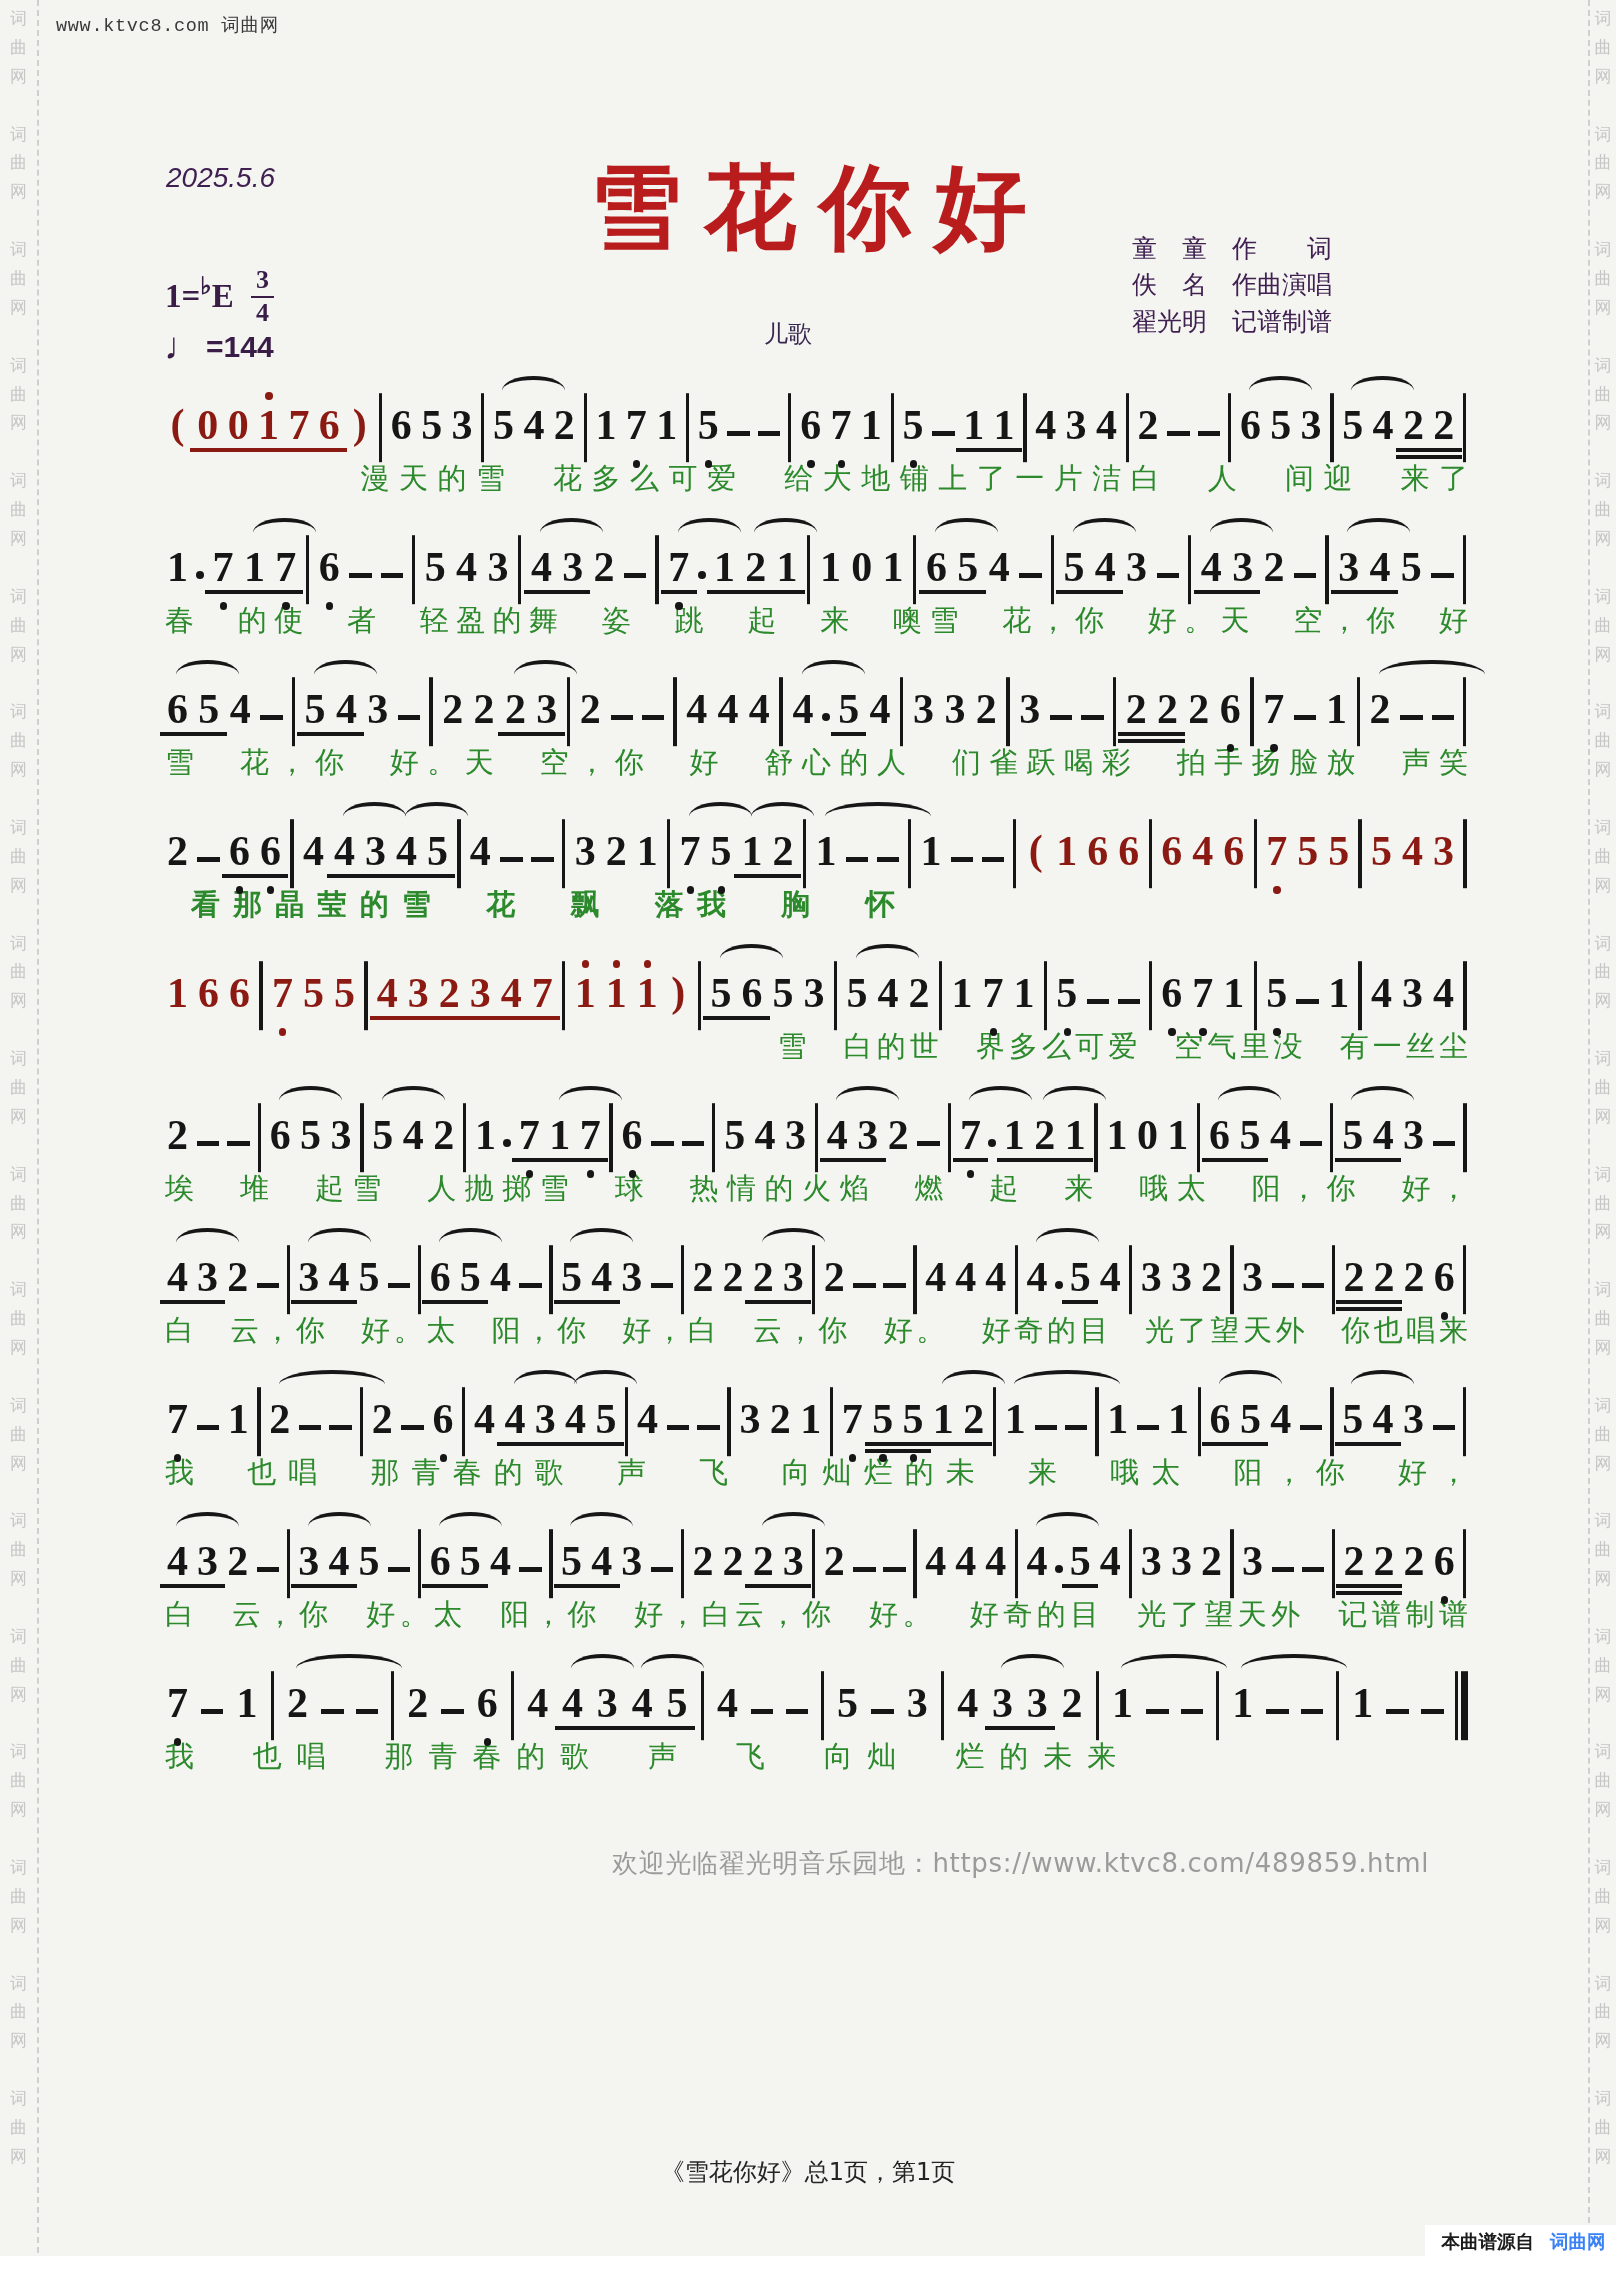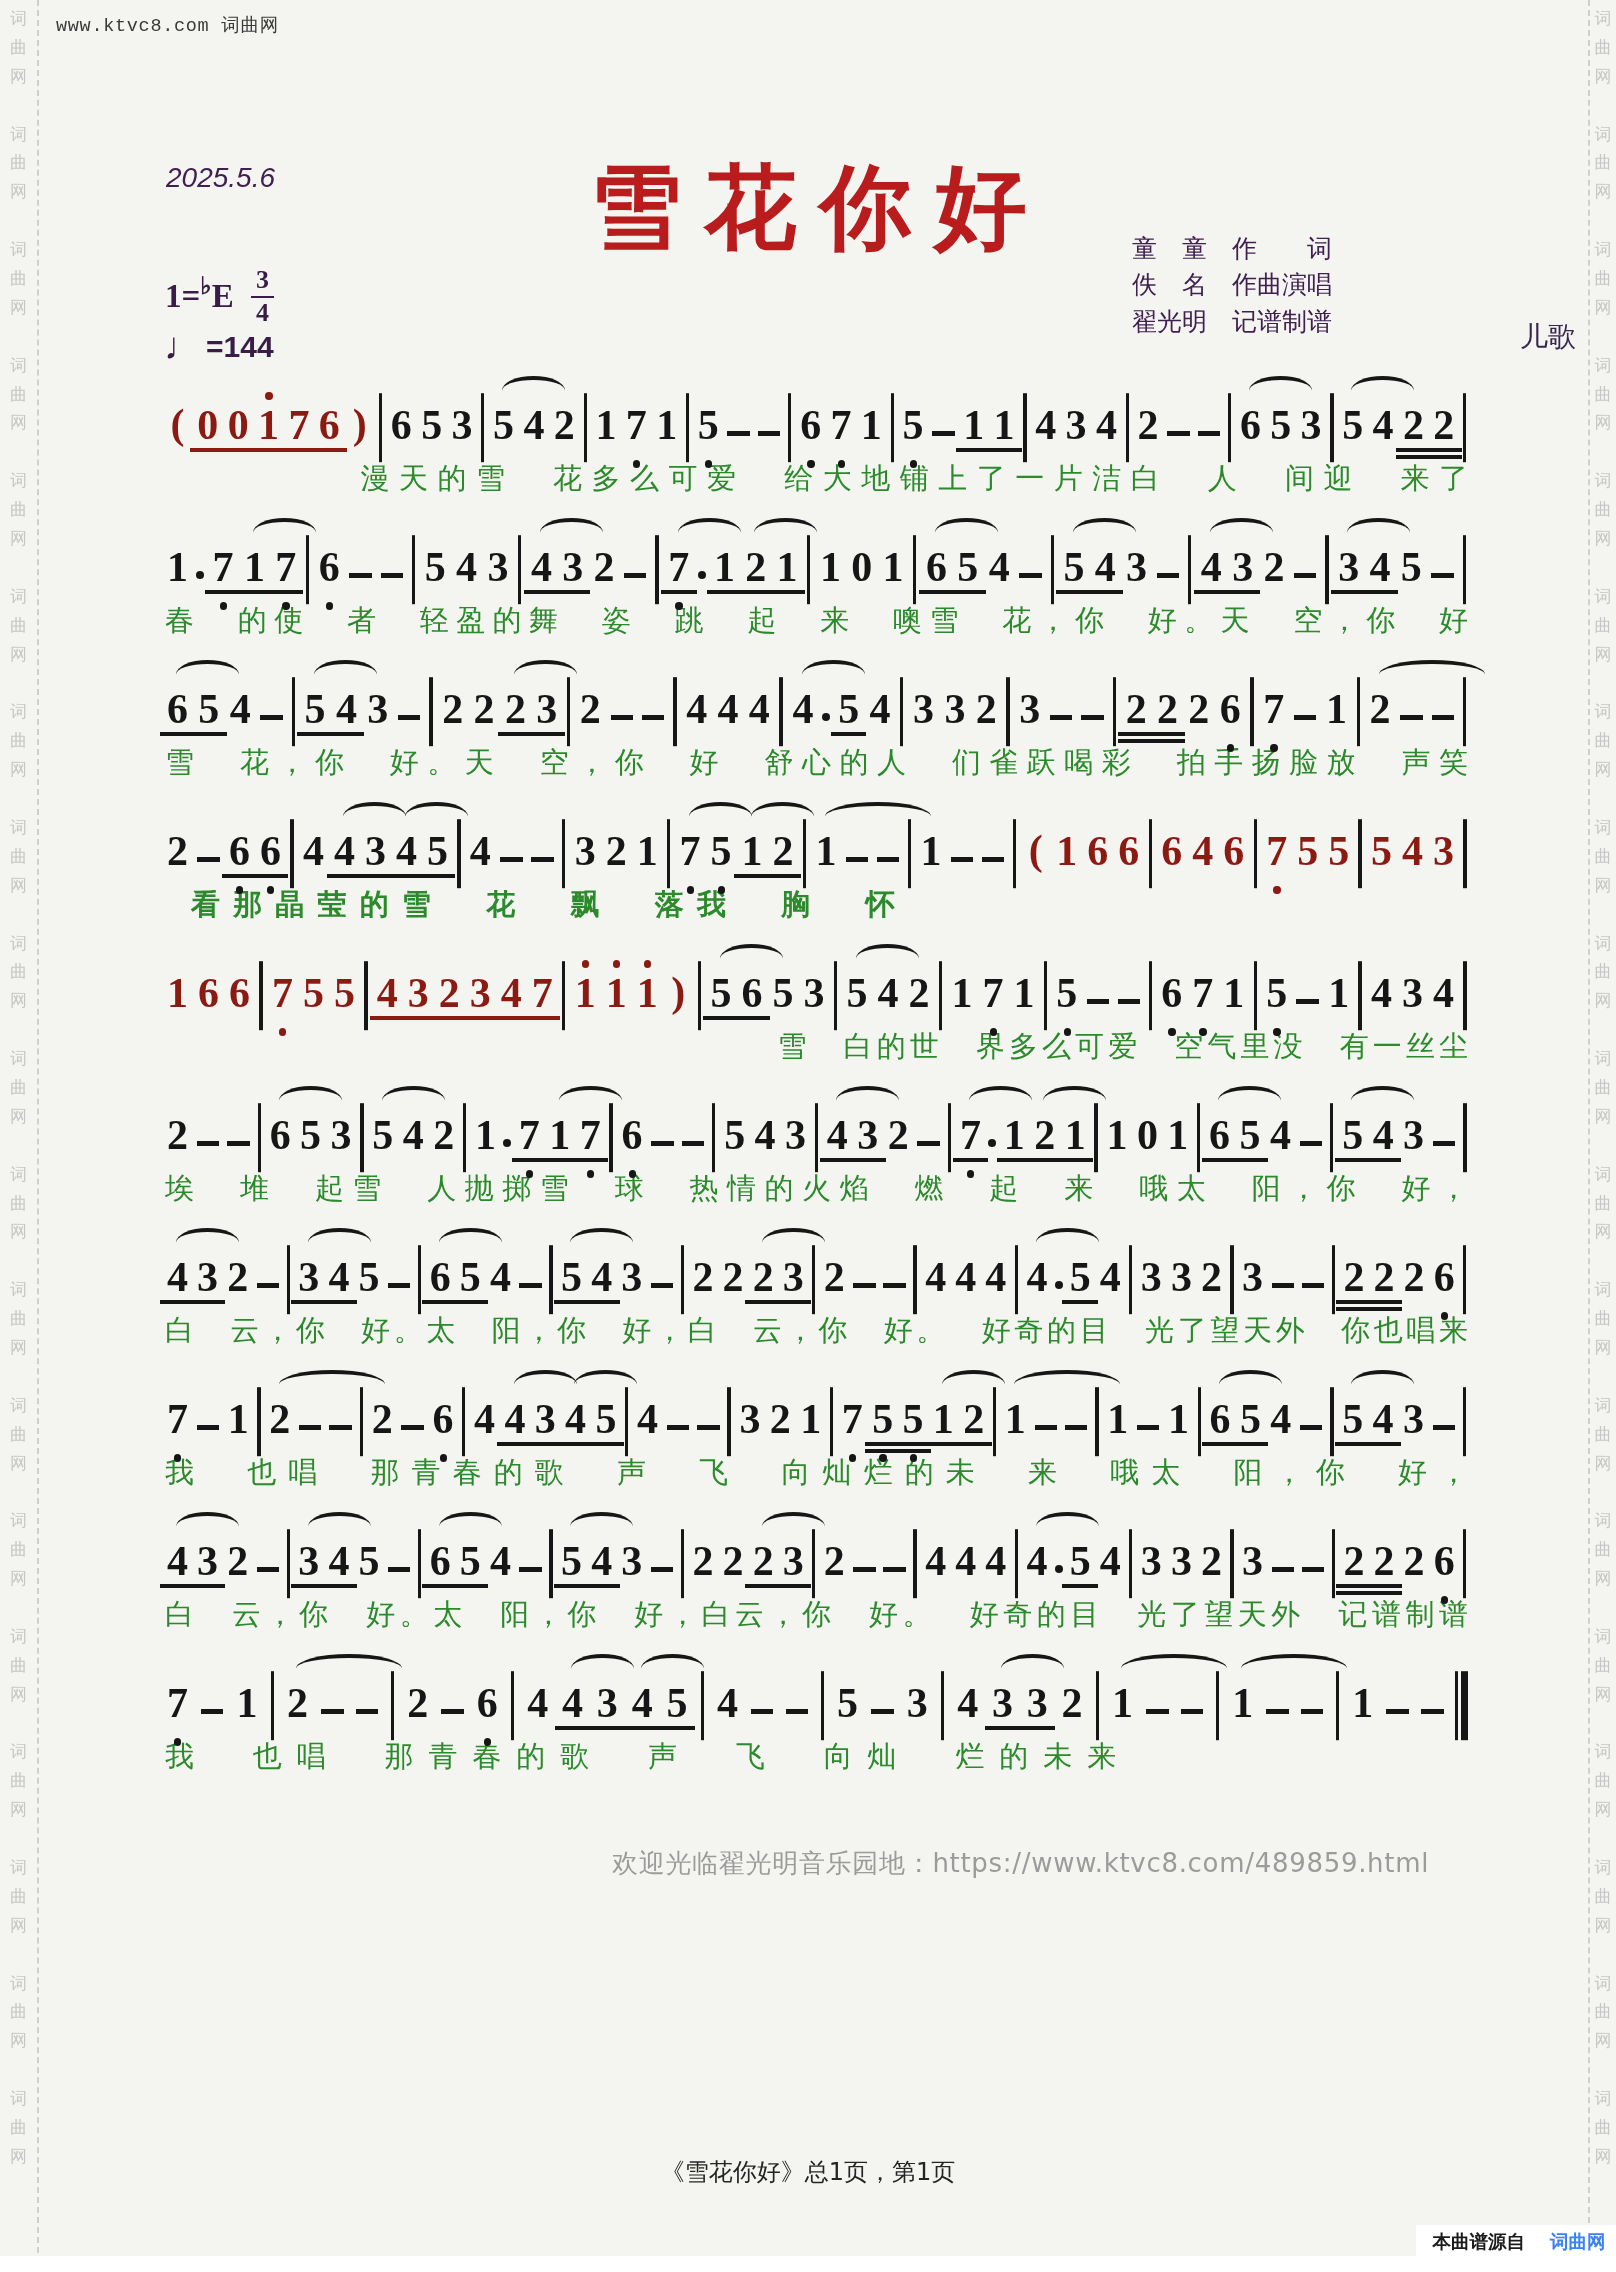--- a/index.html
+++ b/index.html
@@ -10,22 +10,22 @@
          font-size:17px;line-height:1.7;text-align:center;padding-top:4px;}
   .strip.left{left:0;width:37px;border-right:2px dashed #cfcfcf;}
   .strip.right{right:0;width:26px;border-left:2px dashed #cfcfcf;}
   .corner-mark{position:absolute;left:56px;top:12px;font-family:"Liberation Mono","DejaVu Sans",monospace;
          font-size:18.5px;color:#3a3a3a;letter-spacing:0.7px;}
   
   .date{position:absolute;left:166px;top:162px;font-style:italic;font-weight:500;
         font-size:28px;color:#3f2050;font-family:"Liberation Sans",sans-serif;}
   .title{position:absolute;left:0;right:0;top:146px;margin:0;text-align:center;
         font-family:"Liberation Serif",serif;font-weight:bold;font-size:92px;color:#b91c1c;}
-  .subtitle{position:absolute;left:0;right:40px;top:318px;text-align:right;
-        font-size:28px;color:#37264e;}
+  .subtitle{position:absolute;left:0;right:40px;top:318px;text-align:center;
+        font-size:24px;color:#37264e;}
   .credits{position:absolute;right:284px;top:231px;font-size:25px;color:#3f2050;line-height:1.45;}
   .keysig{position:absolute;left:165px;top:267px;font-family:"Liberation Serif",serif;
         font-weight:bold;font-size:33px;color:#3a1d46;display:flex;align-items:center;}
   .keysig .flat{font-size:24px;vertical-align:super;position:relative;top:-10.6px;}
   .frac{display:inline-flex;flex-direction:column;align-items:center;margin-left:17px;
         font-size:26px;line-height:1;}
   .frac b{border-bottom:2.6px solid currentColor;padding:0 5.3px 2.6px;}
   .frac i{font-style:normal;padding-top:2.6px;}
   .tempo{position:absolute;left:164px;top:325px;font-weight:bold;font-size:30px;color:#3a1d46;
         font-family:"Liberation Sans",sans-serif;display:flex;align-items:center;}
@@ -55,21 +55,21 @@
           text-align:justify;text-align-last:justify;box-sizing:border-box;overflow:hidden;}
   .system:nth-child(1) .lyrics{margin-left:15%;width:85%;}
   .system:nth-child(4) .lyrics{margin-left:2%;width:54%;font-weight:bold;}
   .system:nth-child(5) .lyrics{margin-left:47%;width:53%;}
   .system:nth-child(10) .lyrics{width:73%;}
   
   .promo{position:absolute;left:612px;top:1846px;font-size:26px;color:#9b9b9b;letter-spacing:0.7px;}
   .pageinfo{position:absolute;left:0;right:0;top:2156px;text-align:center;font-size:24px;color:#242424;}
   .bottomband{position:absolute;left:0;right:0;bottom:0;height:17px;background:#ffffff;}
   .badge{position:absolute;right:0;bottom:16px;height:32px;background:#ffffff;
-         display:flex;align-items:center;gap:25px;padding:0 10.6px 0 16px;}
+         display:flex;align-items:center;gap:16px;padding:0 10.6px 0 16px;}
   .badge .b1{font-size:18.5px;font-weight:bold;color:#1c1c1c;}
   .badge .b2{font-size:18.5px;font-weight:bold;color:#3b82f6;}
 </style>
 </head>
 <body>
 
 <div class="page">
 
   <div class="strip left" id="strip-left">词
 曲

